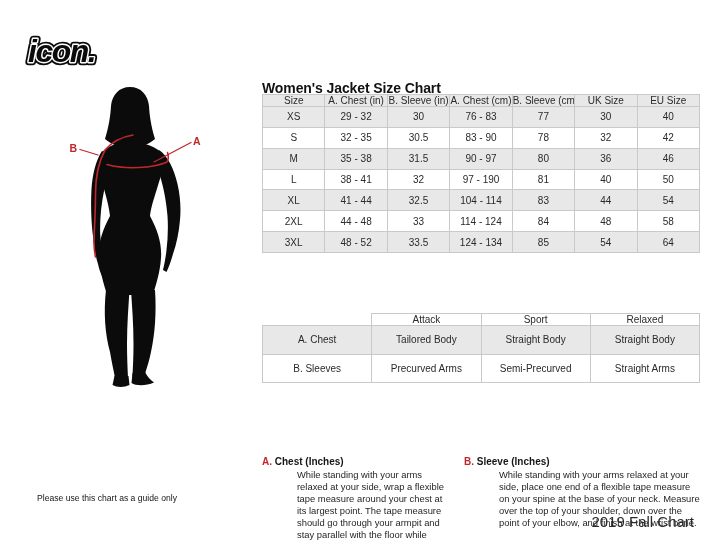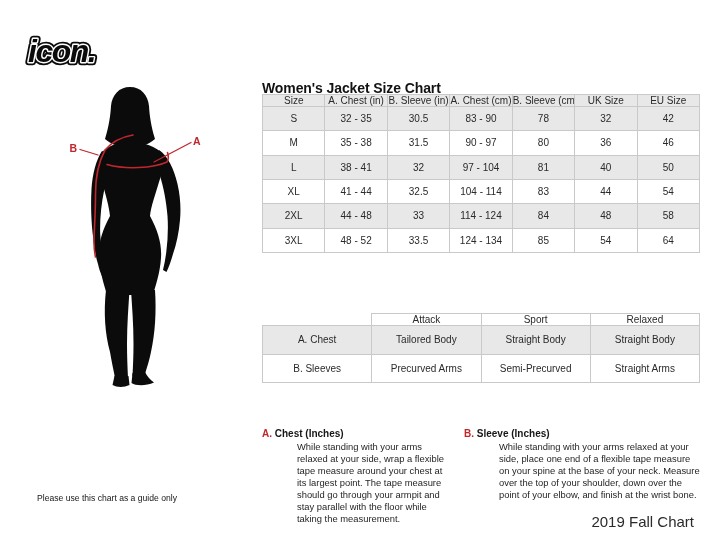--- a/index.html
+++ b/index.html
@@ -51,21 +51,21 @@
 
   #style-table{top:313px;height:70px;}
   #style-table thead th{background:#ffffff;}
   #style-table th.blank{border:none;background:transparent;}
   #style-table tbody tr:nth-child(odd){background:var(--row-gray);}
 
   
   .measure-cols{position:absolute;left:0;top:428px;width:438px;display:flex;}
   .m-col-a{width:192px;margin-right:10px;}
   .m-col-b{flex:1;}
-  .m-head{font-size:10px;font-weight:700;color:#161616;margin-bottom:2px;}
+  .m-head{font-size:10px;font-weight:700;color:#161616;margin-bottom:2px;margin-top:28px;}
   .m-head .letter{color:var(--red);}
   .m-text{font-size:9.4px;line-height:12px;color:#1f1f1f;margin-left:35px;}
 
   
   .disclaimer{
     position:absolute;left:37px;top:493px;width:280px;
     font-size:8.6px;line-height:11px;color:#161616;
   }
   .chart-version{
     position:absolute;right:26px;top:513px;
@@ -120,20 +120,29 @@
           <th>A. Chest (in)</th>
           <th>B. Sleeve (in)</th>
           <th>A. Chest (cm)</th>
           <th>B. Sleeve (cm)</th>
           <th>UK Size</th>
           <th>EU Size</th>
         </tr>
       </thead>
       <tbody>
         <tr>
+          <td>XS</td>
+          <td>29 - 32</td>
+          <td>30</td>
+          <td>76 - 83</td>
+          <td>77</td>
+          <td>30</td>
+          <td>40</td>
+        </tr>
+        <tr>
           <td>S</td>
           <td>32 - 35</td>
           <td>30.5</td>
           <td>83 - 90</td>
           <td>78</td>
           <td>32</td>
           <td>42</td>
         </tr>
         <tr>
           <td>M</td>
@@ -141,21 +150,21 @@
           <td>31.5</td>
           <td>90 - 97</td>
           <td>80</td>
           <td>36</td>
           <td>46</td>
         </tr>
         <tr>
           <td>L</td>
           <td>38 - 41</td>
           <td>32</td>
-          <td>97 - 104</td>
+          <td>97 - 190</td>
           <td>81</td>
           <td>40</td>
           <td>50</td>
         </tr>
         <tr>
           <td>XL</td>
           <td>41 - 44</td>
           <td>32.5</td>
           <td>104 - 114</td>
           <td>83</td>

